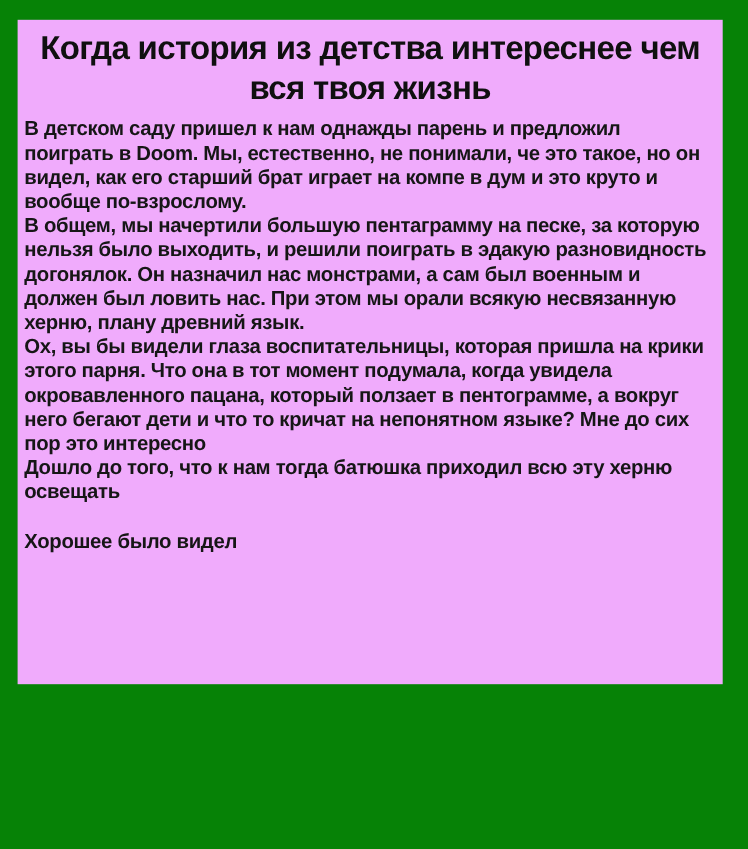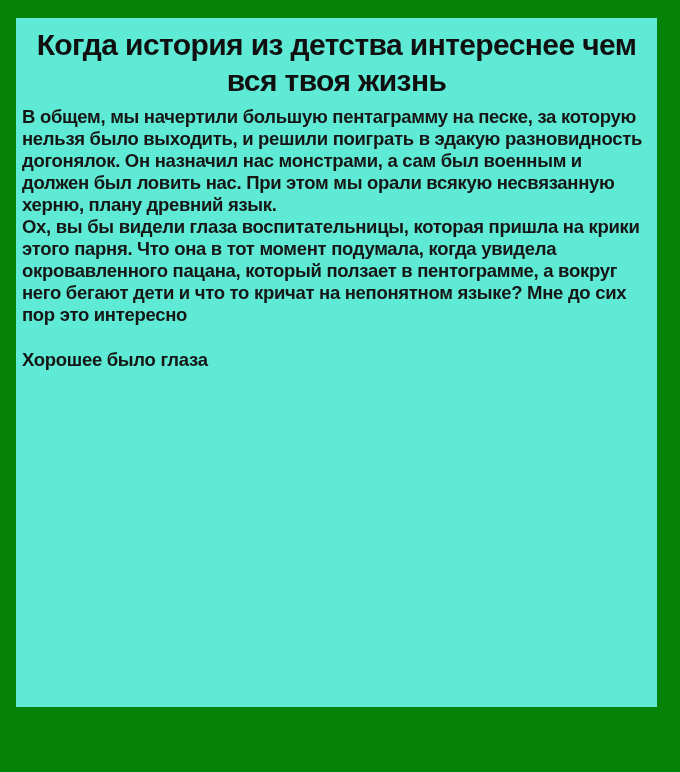--- a/index.html
+++ b/index.html
@@ -12,22 +12,22 @@
     width: 680px;
     height: 772px;
     background: #068206;
     overflow: hidden;
   }
   .inner {
     position: absolute;
     left: 16px;
     top: 18px;
     width: 641px;
-    height: 689px;
-    background: #5eead4;
+    height: 604px;
+    background: #f0abfc;
     box-sizing: border-box;
     font-family: "Liberation Sans", "DejaVu Sans", sans-serif;
     color: #161616;
   }
   .title {
     font-size: 30px;
     line-height: 36px;
     font-weight: 700;
     text-align: center;
     letter-spacing: -0.6px;
@@ -53,18 +53,20 @@
     letter-spacing: -0.3px;
   }
 </style>
 </head>
 <body>
 
 <div class="meme">
   <div class="inner">
     <div class="title">Когда история из детства интереснее чем вся твоя жизнь</div>
     <div class="body">
+        <p>В детском саду пришел к нам однажды парень и предложил поиграть в Doom. Мы, естественно, не понимали, че это такое, но он видел, как его старший брат играет на компе в дум и это круто и вообще по-взрослому.</p>
         <p>В общем, мы начертили большую пентаграмму на песке, за которую нельзя было выходить, и решили поиграть в эдакую разновидность догонялок. Он назначил нас монстрами, а сам был военным и должен был ловить нас. При этом мы орали всякую несвязанную херню, плану древний язык.</p>
         <p>Ох, вы бы видели глаза воспитательницы, которая пришла на крики этого парня. Что она в тот момент подумала, когда увидела окровавленного пацана, который ползает в пентограмме, а вокруг него бегают дети и что то кричат на непонятном языке? Мне до сих пор это интересно</p>
+        <p>Дошло до того, что к нам тогда батюшка приходил всю эту херню освещать</p>
       </div>
-    <div class="footer-line">Хорошее было глаза</div>
+    <div class="footer-line">Хорошее было видел</div>
   </div>
 </div>
 
 </body></html>

